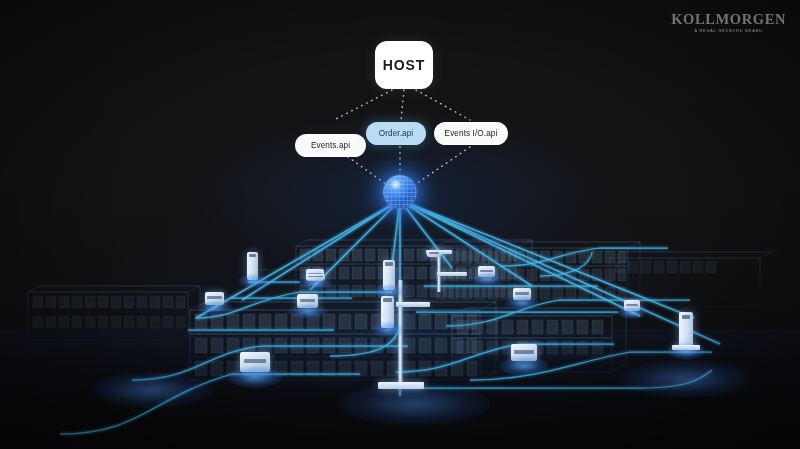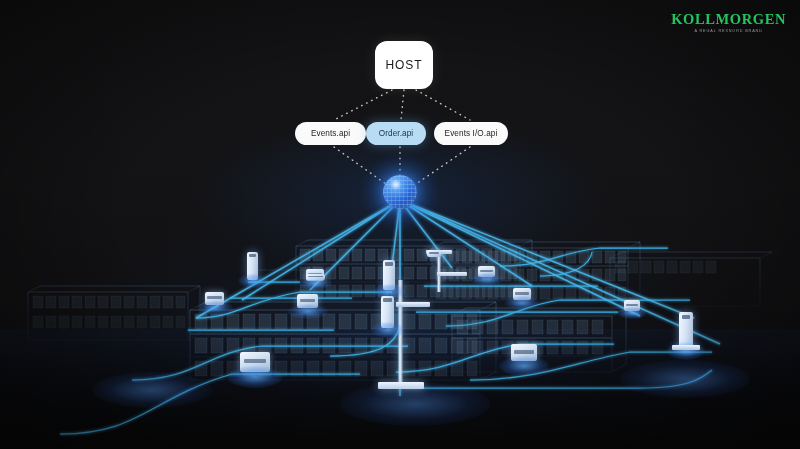--- a/index.html
+++ b/index.html
@@ -36,21 +36,21 @@
     pointer-events:none;
   }
 
   
   .logo {
     position:absolute; top:12px; right:14px;
     text-align:center;
     z-index:30;
   }
   .logo-word {
-    color:#22c55e;
+    color:#737373;
     font-size:14.5px;
     font-weight:bold;
     letter-spacing:0.6px;
     font-family:"Liberation Serif", serif;
     line-height:1;
   }
   .logo-tag {
     color:#9a9a9c;
     font-size:3.8px;
     letter-spacing:0.85px;
@@ -69,40 +69,40 @@
     left:375px; top:41px;
     width:58px; height:48px;
     background:#ffffff;
     border-radius:12px;
     display:flex; align-items:center; justify-content:center;
     z-index:25;
     box-shadow:0 0 14px rgba(255,255,255,0.10);
   }
   .host-label {
     color:#1b1b1f;
-    font-size:12px;
-    font-weight:normal;
+    font-size:14px;
+    font-weight:bold;
     letter-spacing:0.9px;
   }
 
   .pill {
     position:absolute; top:122px;
     height:23px;
     border-radius:12px;
     display:flex; align-items:center; justify-content:center;
     z-index:25;
     white-space:nowrap;
   }
   .pill-text { font-size:8.2px; letter-spacing:0.1px; }
   .pill-plain { background:#fafafa; }
   .pill-plain .pill-text { color:#1f1f24; }
   .pill-hl { background:#b7dcf3; box-shadow:0 0 12px rgba(120,190,240,0.35); }
   .pill-hl .pill-text { color:#15324a; }
 
-  #pill-events { left:295px; width:71px; }
+  #pill-events { left:295px; width:71px;margin-top:12px; }
   #pill-order  { left:366px; width:60px; }
   #pill-sysio  { left:434px; width:74px; }
 
   
   .sphere-wrap {
     position:absolute;
     left:383px; top:175px;
     width:34px; height:34px;
     z-index:24;
   }

